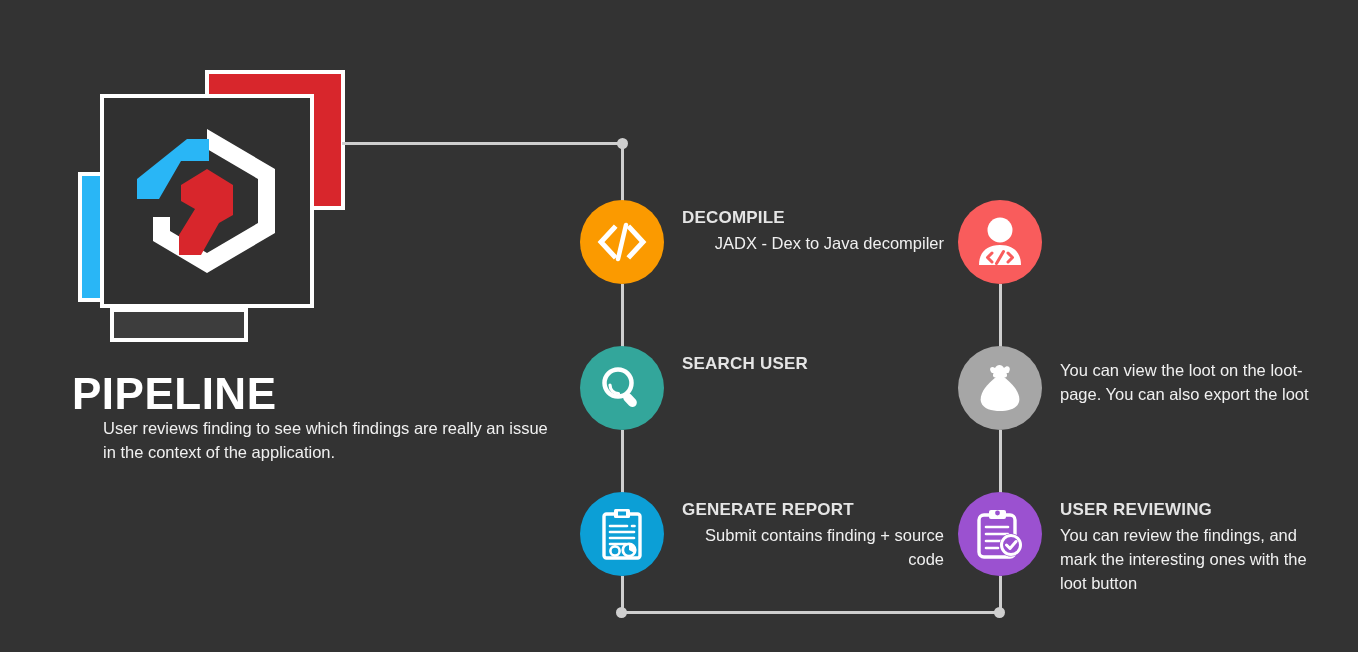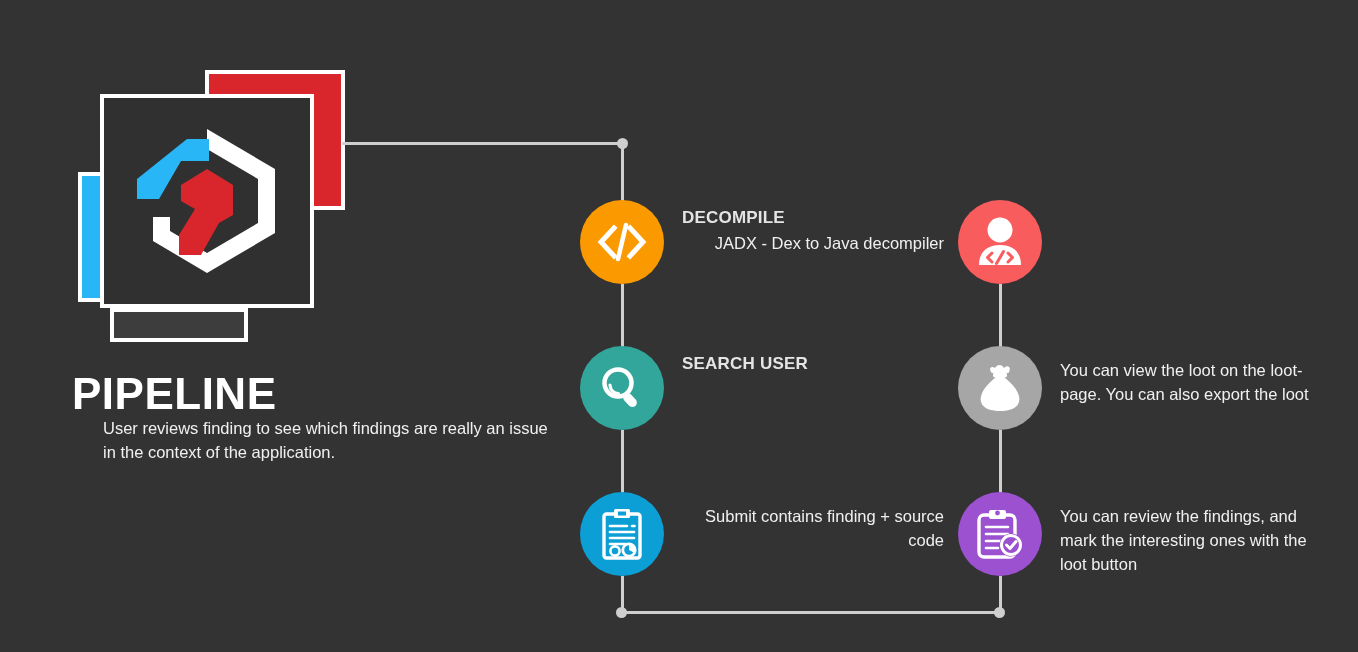--- a/index.html
+++ b/index.html
@@ -150,20 +150,21 @@
           <path d="M11 31 H35"></path>
           <path d="M11 37 H27"></path>
         </g>
         <circle cx="30" cy="43" r="6.2" fill="none" stroke="#fff" stroke-width="2.8"></circle>
         <path d="M30 43 L30 36.8 A6.2 6.2 0 0 1 35.2 45.8 Z" fill="#fff"></path>
         <circle cx="16" cy="44" r="4.6" fill="none" stroke="#fff" stroke-width="2.6"></circle>
       </svg>
     </span>
   </div>
   <div class="step-text">
+    <div class="step-title">GENERATE REPORT</div>
     <div class="step-desc">Submit contains finding + source code</div>
   </div>
 </div>
 
 <div class="step w-right" style="left:958px; top:200px;">
   <div class="step-circle" style="background:#f95c5c;">
     <span>
       <svg width="54" height="54" viewBox="0 0 54 54">
         <circle cx="27" cy="15" r="12.5" fill="#fff"></circle>
         <path d="M27 30 C13 30 6 38 6 50 L48 50 C48 38 41 30 27 30 Z" fill="#fff"></path>
@@ -207,15 +208,16 @@
           <path d="M12 34 H30"></path>
           <path d="M12 41 H24"></path>
         </g>
         <circle cx="37" cy="38" r="11.5" fill="#9b51d0"></circle>
         <circle cx="37" cy="38" r="9.5" fill="none" stroke="#fff" stroke-width="3"></circle>
         <path d="M32.5 38 L36 41.5 L42 34.5" fill="none" stroke="#fff" stroke-width="3" stroke-linecap="round" stroke-linejoin="round"></path>
       </svg>
     </span>
   </div>
   <div class="step-text">
+    <div class="step-title">USER REVIEWING</div>
     <div class="step-desc">You can review the findings, and mark the interesting ones with the loot button</div>
   </div>
 </div>
 
 </body></html>

